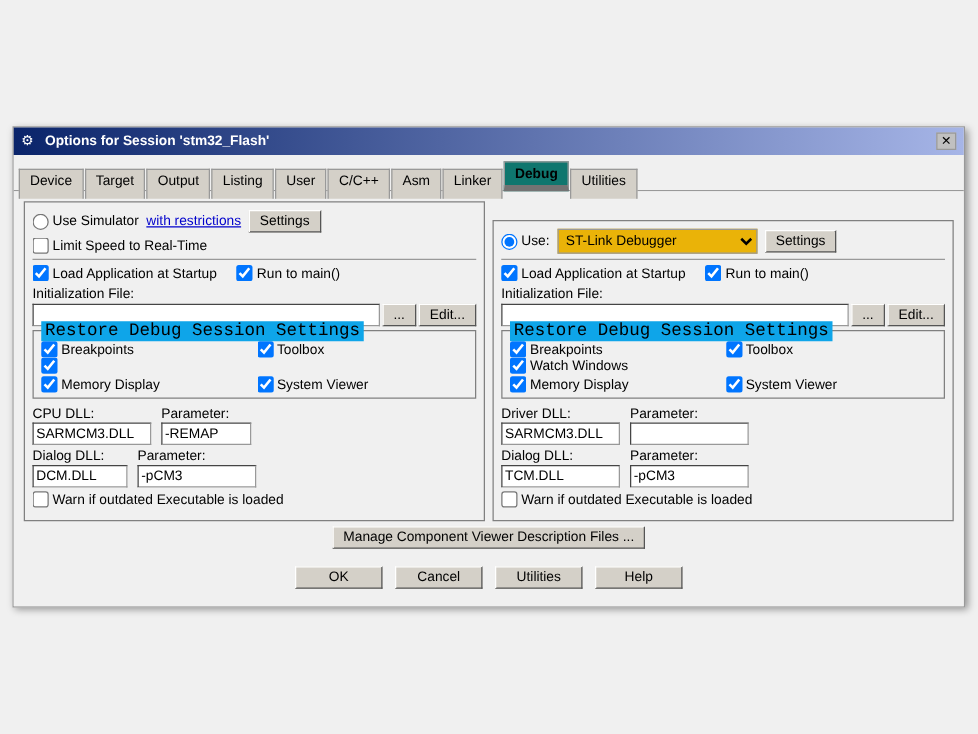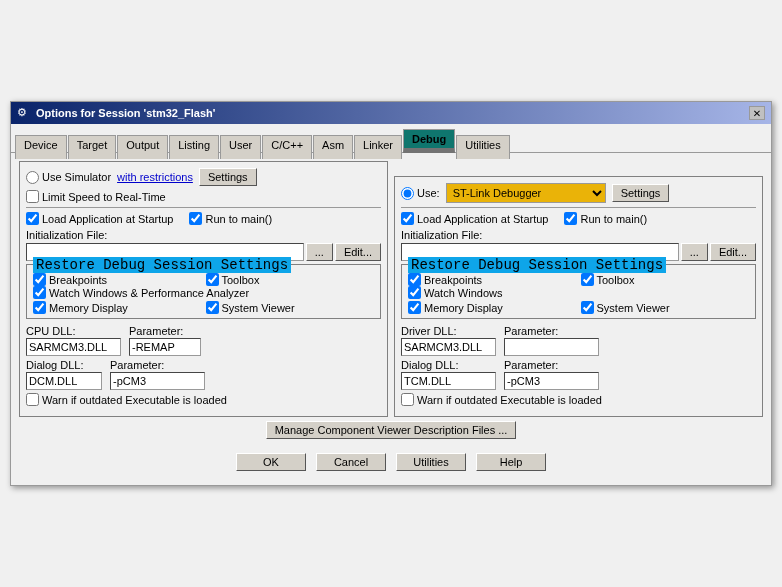--- a/index.html
+++ b/index.html
@@ -288,21 +288,20 @@
                 <span>Breakpoints</span>
               </label>
               <label class="check-label">
                 <input type="checkbox" checked="" style="">
                 <span>Toolbox</span>
               </label>
             </div>
             <div class="check-grid-wide">
               <label class="check-label">
                 <input type="checkbox" checked="" style="">
-                <span>Watch Windows &amp; Performance Analyzer</span>
               </label>
             </div>
             <div class="check-grid-2">
               <label class="check-label">
                 <input type="checkbox" checked="" style="">
                 <span>Memory Display</span>
               </label>
               <label class="check-label">
                 <input type="checkbox" checked="" style="">
                 <span>System Viewer</span>

